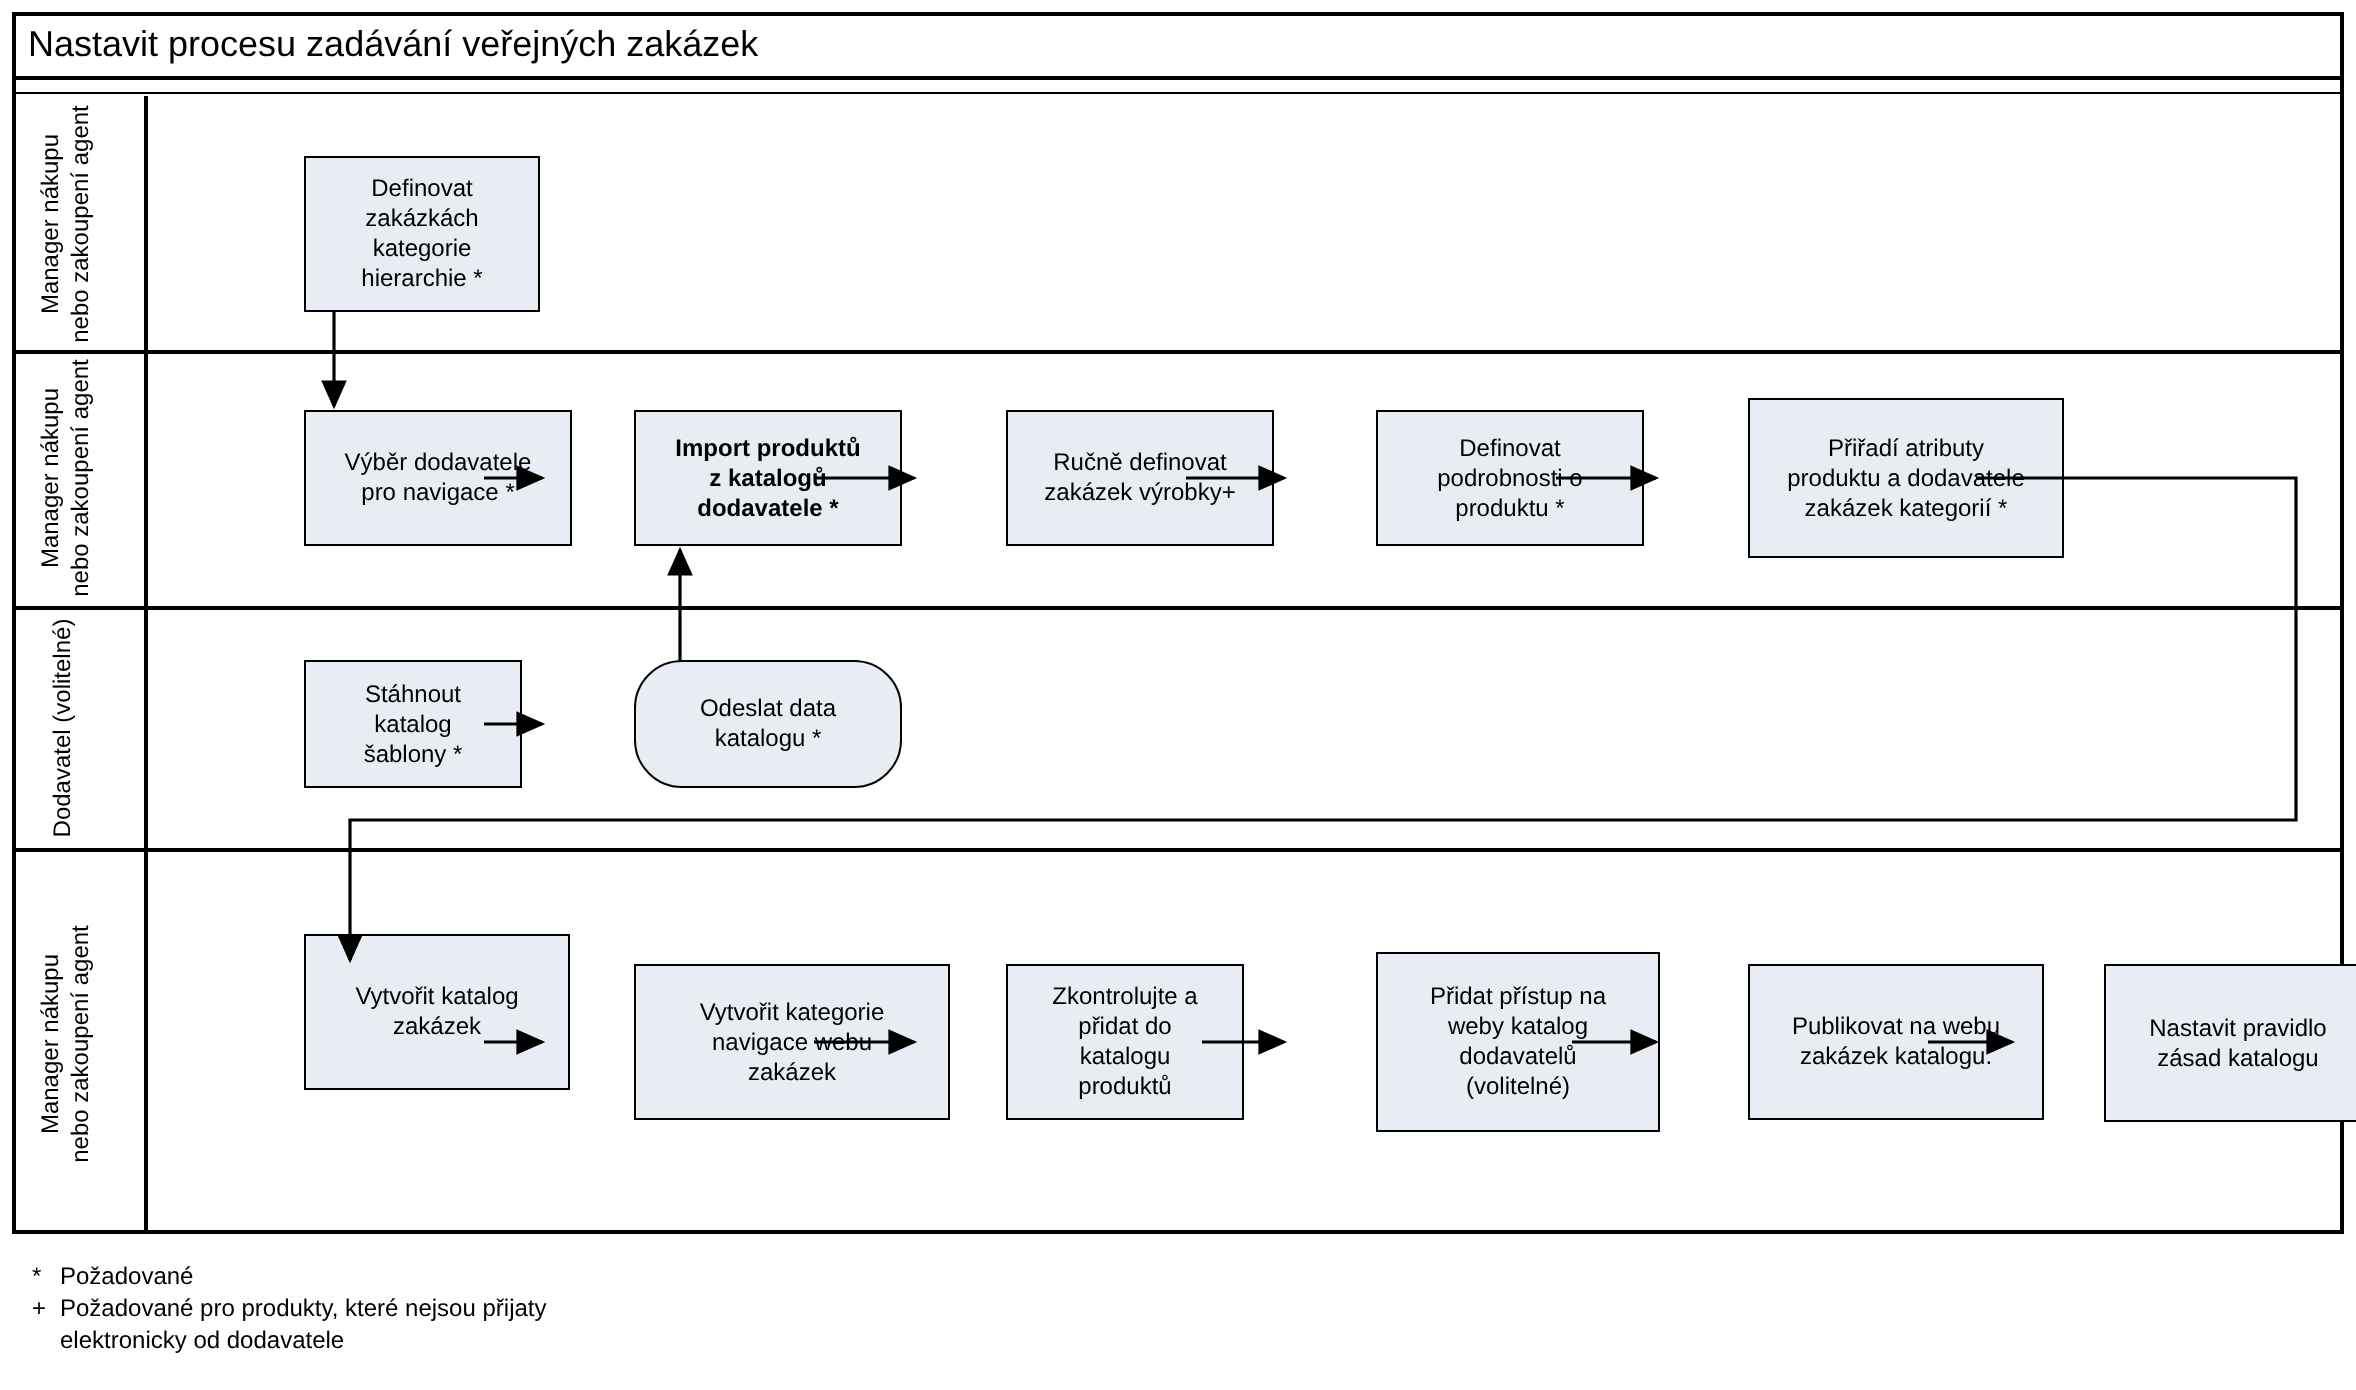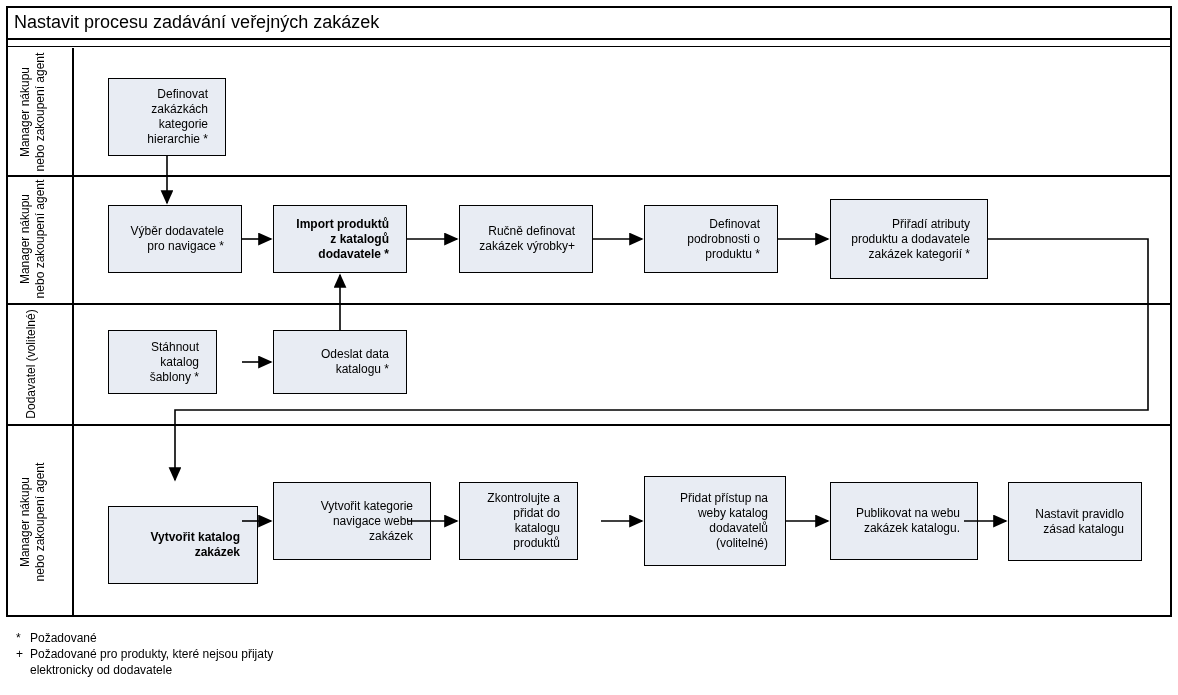--- a/index.html
+++ b/index.html
@@ -61,25 +61,26 @@
 
   .box {
     position: absolute;
     width: 130px;
     height: 68px;
     background: #e8ecf3;
     border: 1.5px solid #000;
     display: flex;
     align-items: center;
     justify-content: center;
-    text-align: right;
+    text-align: center;
     font-size: 12px;
     line-height: 1.25;
     padding: 4px 17px;
     box-sizing: border-box;
+    margin-left: 44px;
   }
 
   .legend {
     position: absolute;
     left: 16px;
     top: 630px;
     font-size: 12px;
     line-height: 1.35;
     width: 260px;
   }
@@ -122,23 +123,23 @@
 
   <div class="box" style="left:108px; top:78px; width:118px; height:78px;">Definovat zakázkách kategorie hierarchie *</div>
 
   <div class="box" style="left:108px; top:205px; width:134px;">Výběr dodavatele pro navigace *</div>
   <div class="box" style="left:273px; top:205px; width:134px;font-weight:bold;">Import produktů z katalogů dodavatele *</div>
   <div class="box" style="left:459px; top:205px; width:134px;">Ručně definovat zakázek výrobky+</div>
   <div class="box" style="left:644px; top:205px; width:134px;">Definovat podrobnosti o produktu *</div>
   <div class="box" style="left:830px; top:199px; width:158px; height:80px;">Přiřadí atributy produktu a dodavatele zakázek kategorií *</div>
 
   <div class="box" style="left:108px; top:330px; width:109px; height:64px;">Stáhnout katalog šablony *</div>
-  <div class="box" style="left:273px; top:330px; width:134px; height:64px;">Odeslat data katalogu *</div>
+  <div class="box" style="left:273px; top:330px; width:134px; height:64px;border-radius:24px;">Odeslat data katalogu *</div>
 
-  <div class="box" style="left:108px; top:506px; width:150px; height:78px;font-weight:bold;">Vytvořit katalog zakázek</div>
+  <div class="box" style="left:108px; top:467px; width:133px; height:78px;">Vytvořit katalog zakázek</div>
   <div class="box" style="left:273px; top:482px; width:158px; height:78px;">Vytvořit kategorie navigace webu zakázek</div>
   <div class="box" style="left:459px; top:482px; width:119px; height:78px;">Zkontrolujte a přidat do katalogu produktů</div>
   <div class="box" style="left:644px; top:476px; width:142px; height:90px;">Přidat přístup na weby katalog dodavatelů (volitelné)</div>
   <div class="box" style="left:830px; top:482px; width:148px; height:78px;">Publikovat na webu zakázek katalogu.</div>
   <div class="box" style="left:1008px; top:482px; width:134px; height:79px;">Nastavit pravidlo zásad katalogu</div>
 
   <svg class="arrows">
     <defs>
       <marker id="ah" markerWidth="10" markerHeight="10" refX="8" refY="4" orient="auto">
         <path d="M0,0 L9,4 L0,8 Z" fill="#000"></path>

